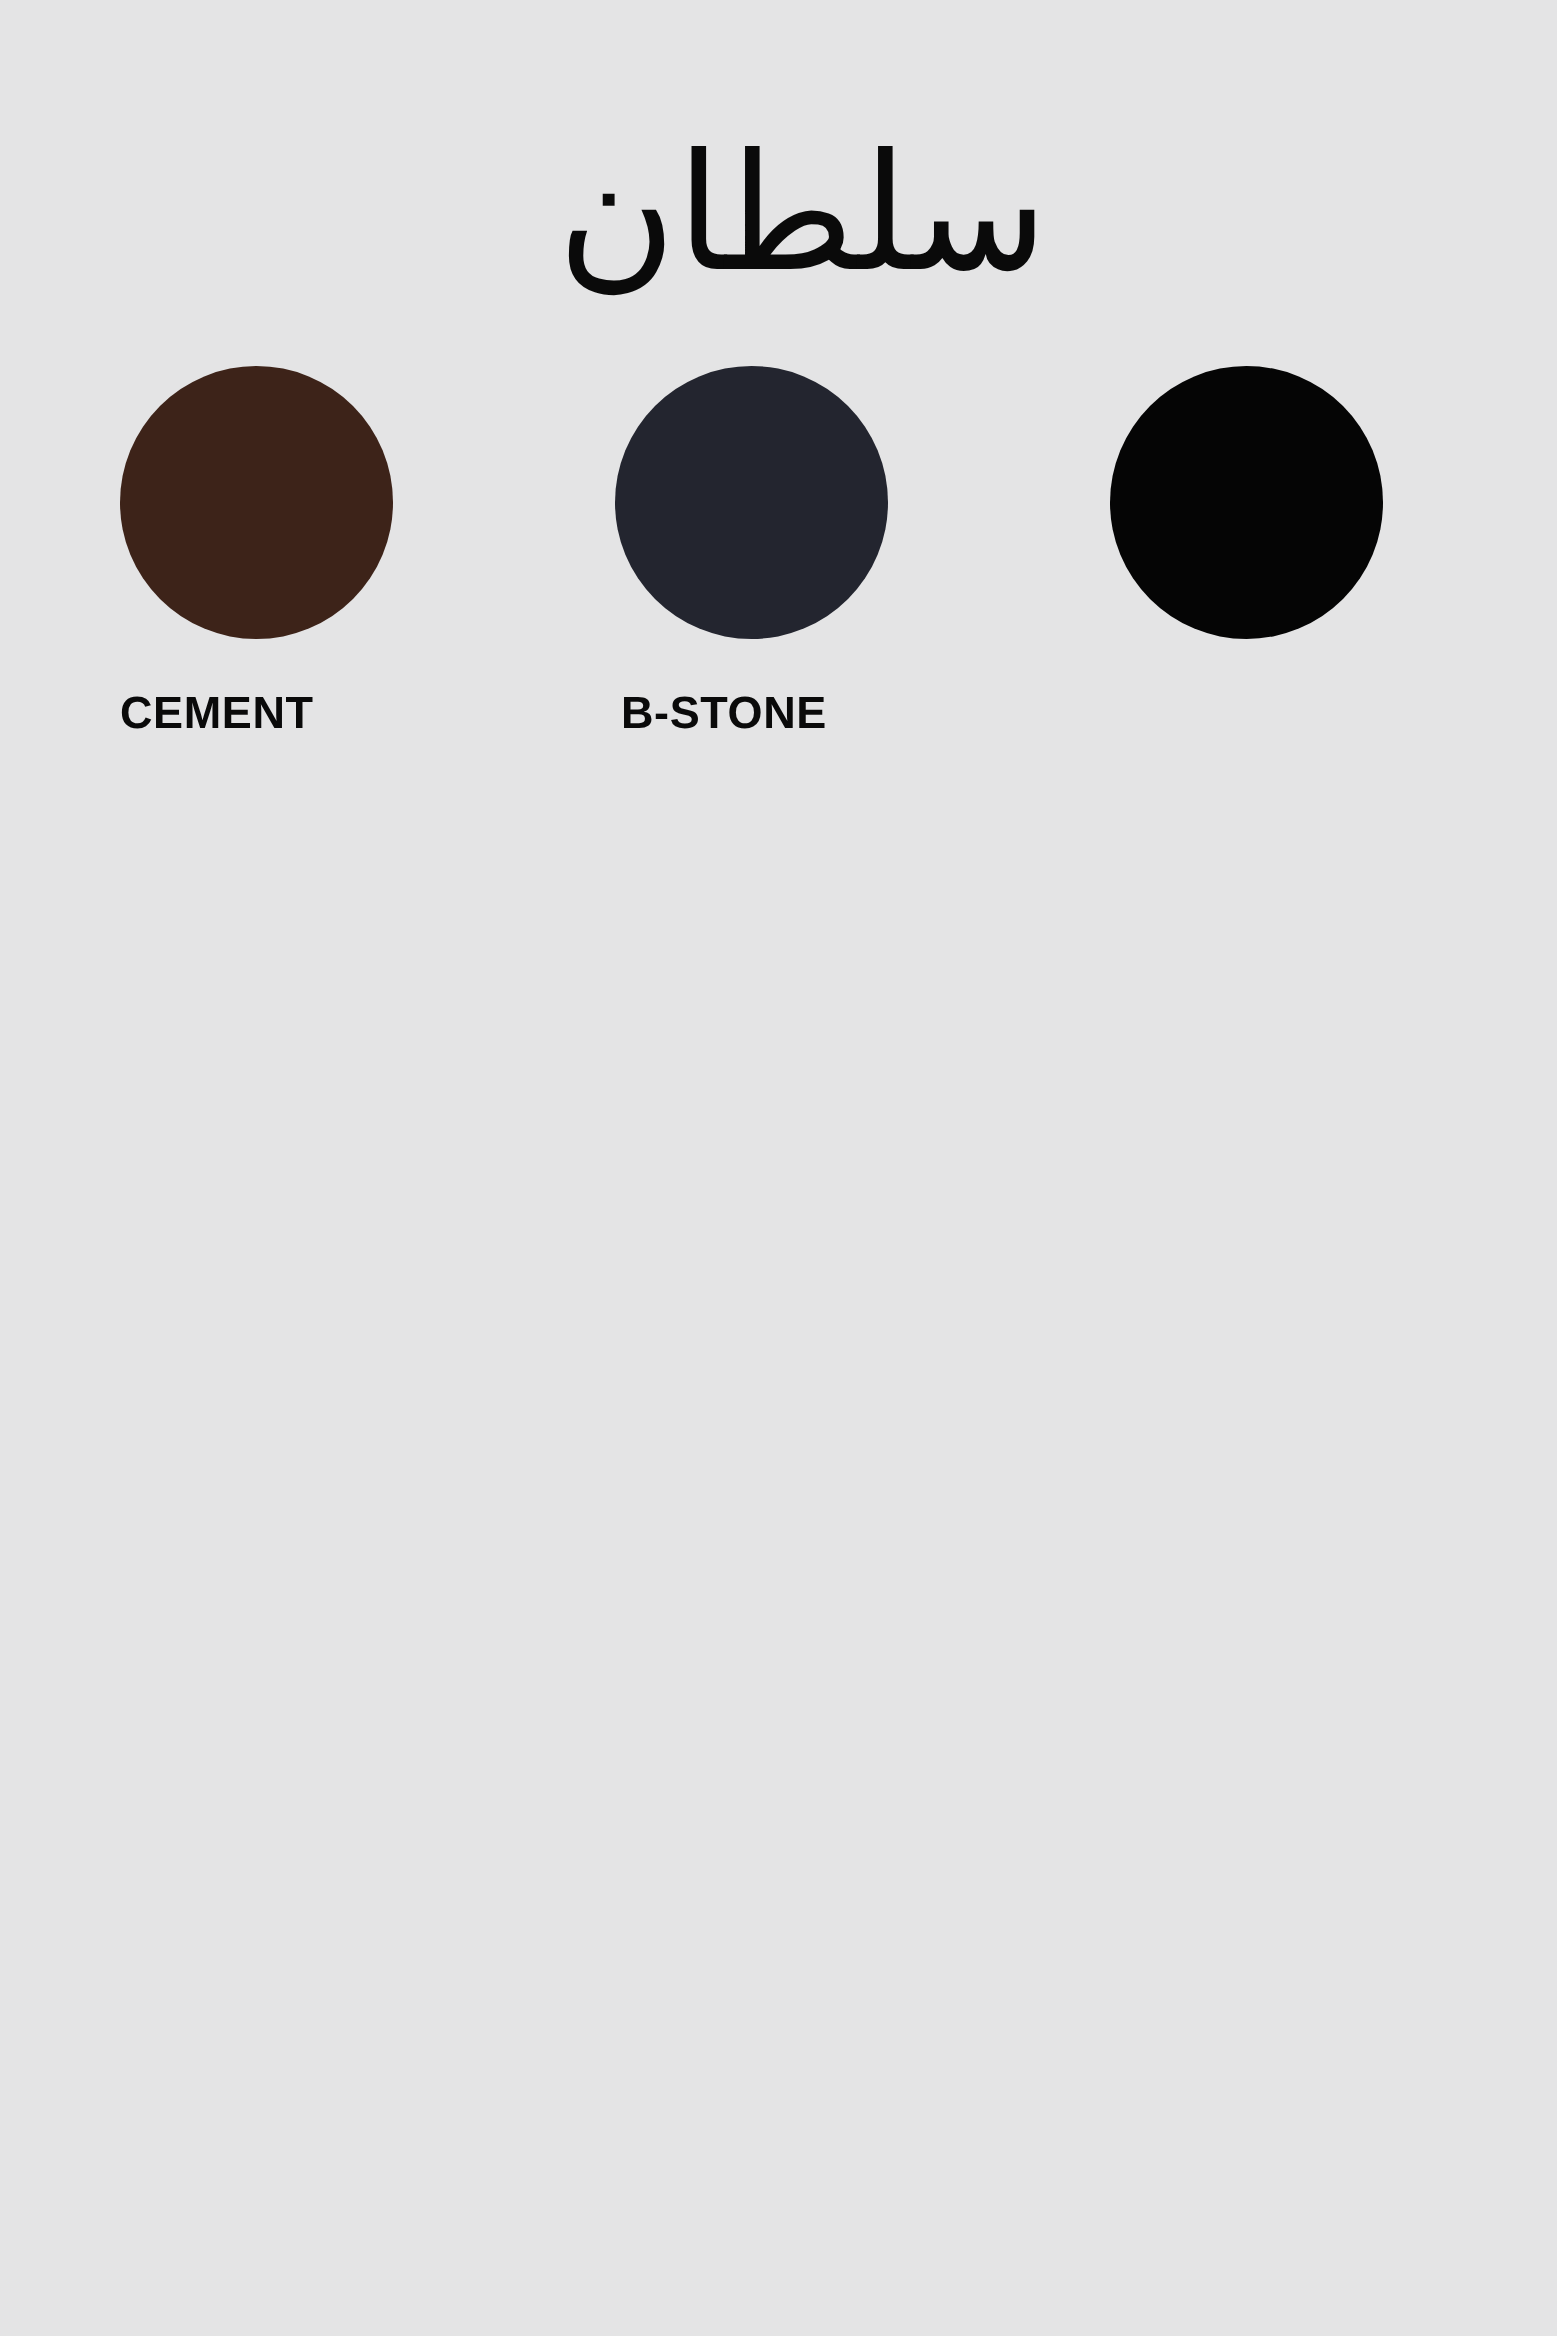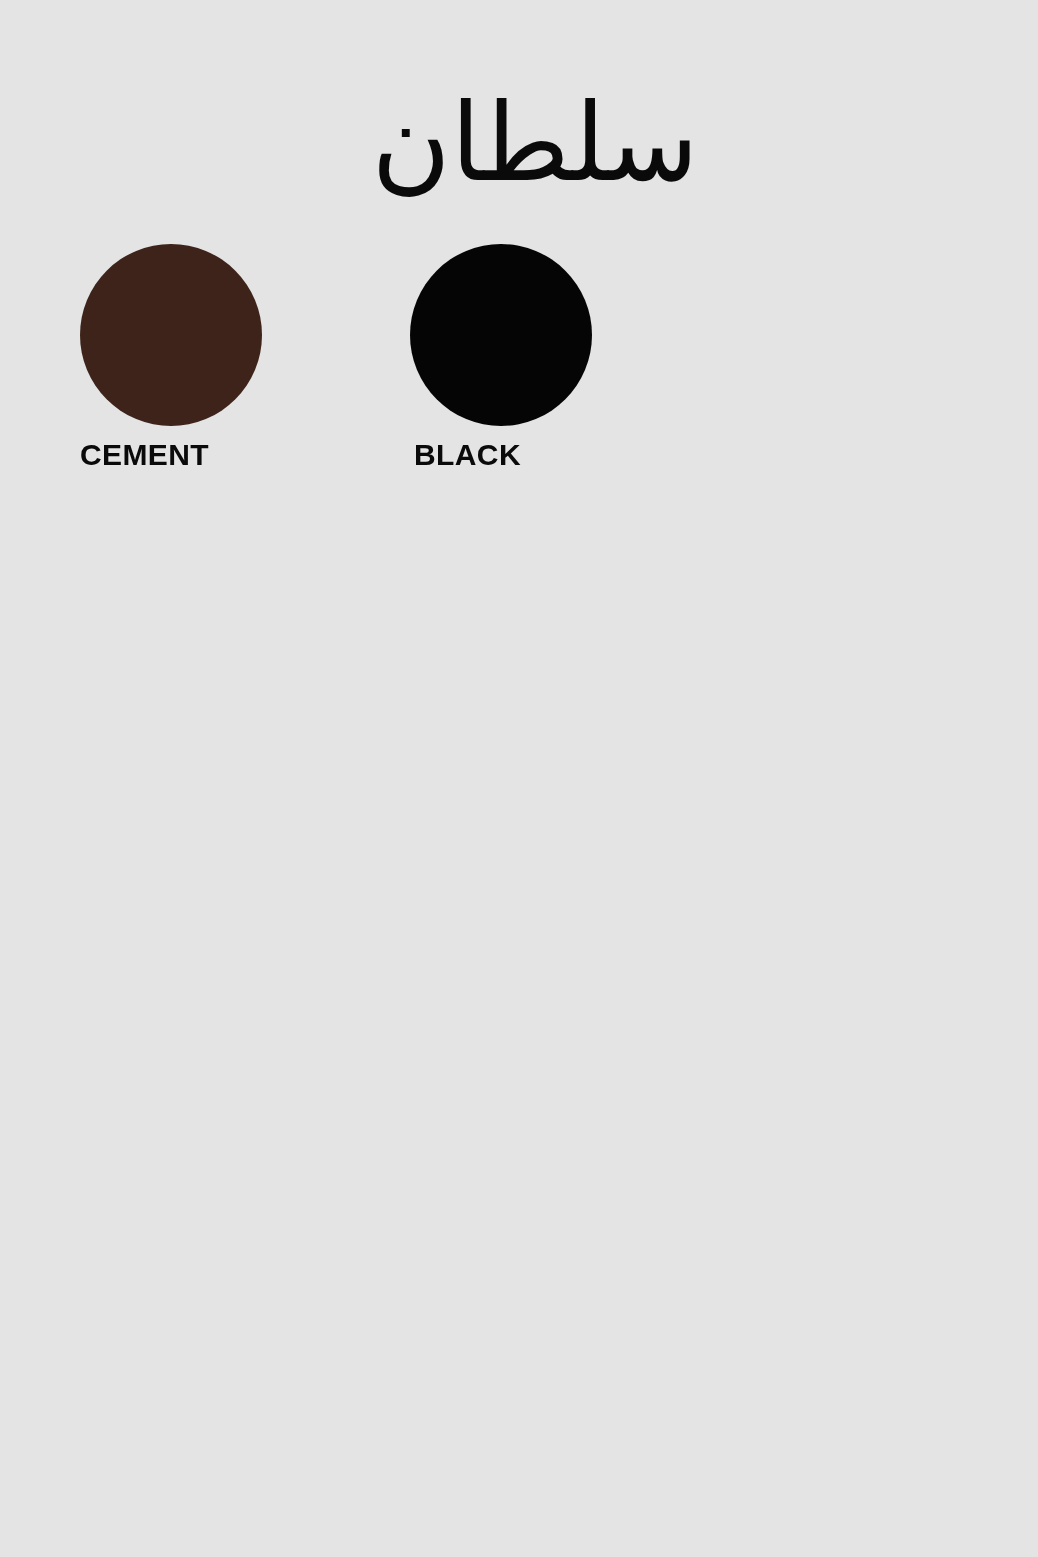--- a/index.html
+++ b/index.html
@@ -52,21 +52,21 @@
   }
 
   .swatch-dot {
     width: 182px;
     height: 182px;
     border-radius: 50%;
     display: block;
   }
 
   .swatch-label {
-    margin-top: 12px;
+    margin-top: 33px;
     font-size: 30px;
     font-weight: 700;
     letter-spacing: 0.4px;
     color: #0a0a0a;
     white-space: nowrap;
     text-align: left;
     width: 190px;
   }
 
   
@@ -78,21 +78,24 @@
 
 <div class="brand-title">سلطان</div>
 
 <div class="swatch-grid">
 
   <div class="swatch-cell col-0">
     <span class="swatch-dot" style="background: rgb(61, 35, 25);"></span>
     <span class="swatch-label">CEMENT</span>
   </div>
 
+  <div class="swatch-cell col-1">
+    <span class="swatch-dot" style="background: rgb(35, 37, 47);"></span>
+    <span class="swatch-label">B-STONE</span>
+  </div>
 
 
 
   <div class="swatch-cell col-1">
     <span class="swatch-dot" style="background: rgb(5, 5, 5);"></span>
-    <span class="swatch-label">BLACK</span>
   </div>
 
 </div>
 
 </body></html>

